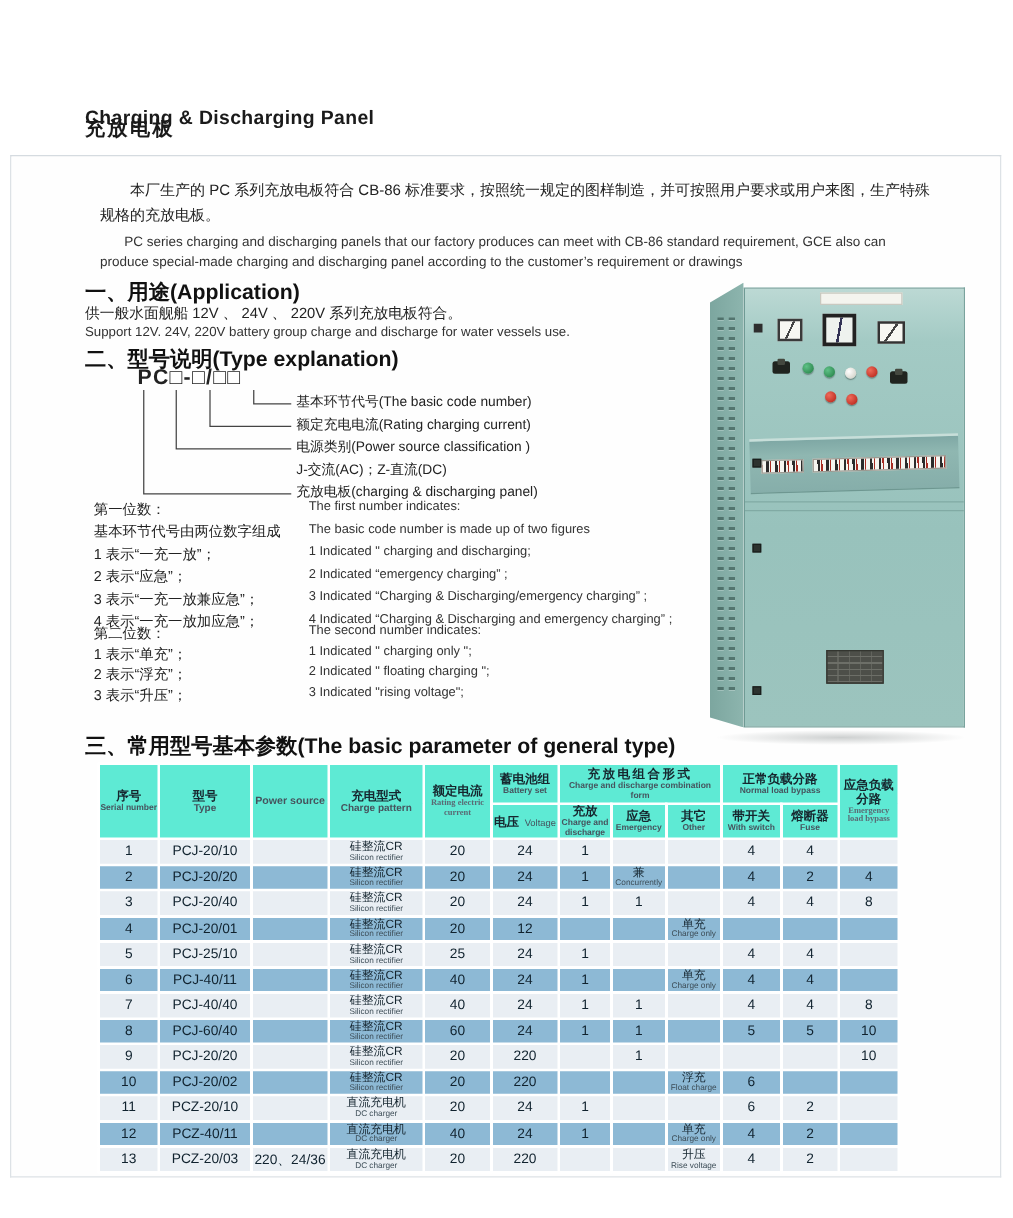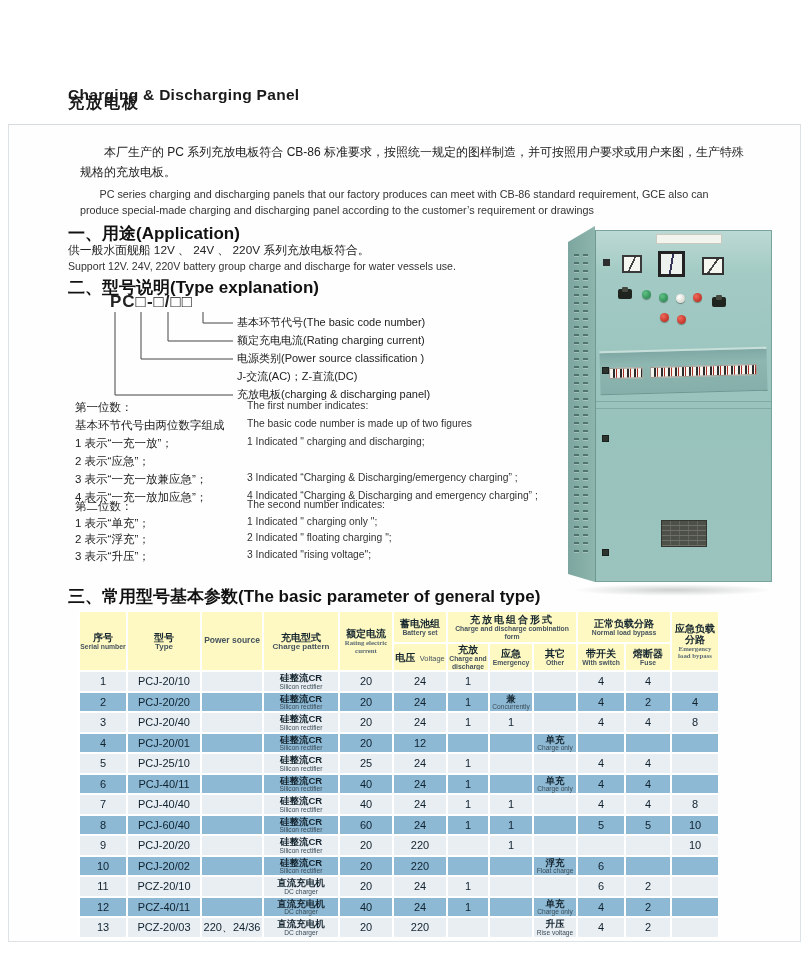--- a/index.html
+++ b/index.html
@@ -99,32 +99,32 @@
                      repeating-linear-gradient(90deg, transparent 0 8px, #62645d 8px 9px);
     border:1px solid #33352f;
   }
   .cab-shadow { position:absolute; left:4px; right:0; bottom:-4px; height:12px;
     background:radial-gradient(ellipse at center, rgba(60,70,70,.25), rgba(60,70,70,0) 70%); }
 
   
   .param-table-wrap { left:78px; top:610px; width:640px; }
   table { border-collapse:collapse; table-layout:fixed; width:640px; }
   th, td { border:2px solid #ffffff; padding:0; text-align:center; vertical-align:middle; overflow:hidden; }
-  thead th { background:#fef9c3; }
+  thead th { background:#5eead4; }
   thead tr:first-child th { height:32px; }
   thead tr:last-child th { height:26px; }
   tbody tr:nth-child(odd)  td { background:#e9eef3; }
   tbody tr:nth-child(even) td { background:#8db9d5; }
   tbody td { height:20.5px; font-size:11px; color:#10222e; }
   .hcn { display:block; font-size:10px; font-weight:bold; color:#16262e; line-height:11px; }
   .hen { display:block; font-size:6.8px; color:#46545e; line-height:7.5px; }
   .hen-serif { font-family:"Liberation Serif", serif; color:#5a6a74; }
   .hrow { line-height:11px; }
   .hen-inline { font-size:7.5px; color:#46545e; font-weight:normal; }
-  .cn2 { font-size:9.5px; font-weight:bold; line-height:9.5px; color:#15252f; }
+  .cn2 { font-size:9.5px; font-weight:normal; line-height:9.5px; color:#15252f; }
   .en3 { font-size:6.6px; line-height:7px; color:#3c4c56; }
 </style>
 </head>
 <body>
 
 <div class="abs title-cn">充放电板</div>
 <div class="abs title-en">Charging &amp; Discharging Panel</div>
 
 <div class="abs content-frame"></div>
 
@@ -162,20 +162,21 @@
     <div class="rule-row">
       <div class="rule-cn">基本环节代号由两位数字组成</div>
       <div class="rule-en">The basic code number is made up of two figures</div>
     </div>
     <div class="rule-row">
       <div class="rule-cn">1 表示“一充一放”；</div>
       <div class="rule-en">1 Indicated " charging and discharging;</div>
     </div>
     <div class="rule-row">
       <div class="rule-cn">2 表示“应急”；</div>
+      <div class="rule-en">2 Indicated “emergency charging” ;</div>
     </div>
     <div class="rule-row">
       <div class="rule-cn">3 表示“一充一放兼应急”；</div>
       <div class="rule-en">3 Indicated “Charging &amp; Discharging/emergency charging” ;</div>
     </div>
     <div class="rule-row">
       <div class="rule-cn">4 表示“一充一放加应急”；</div>
       <div class="rule-en">4 Indicated “Charging &amp; Discharging and emergency charging” ;</div>
     </div>
   </div>

